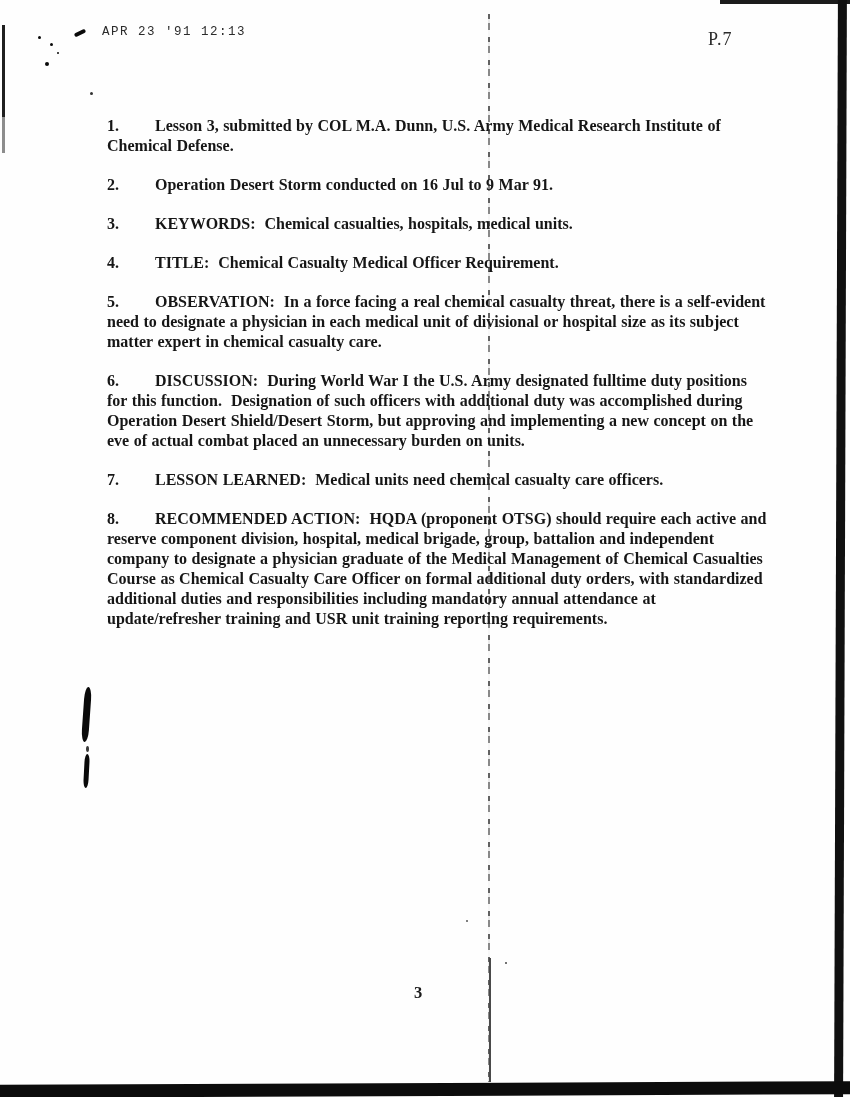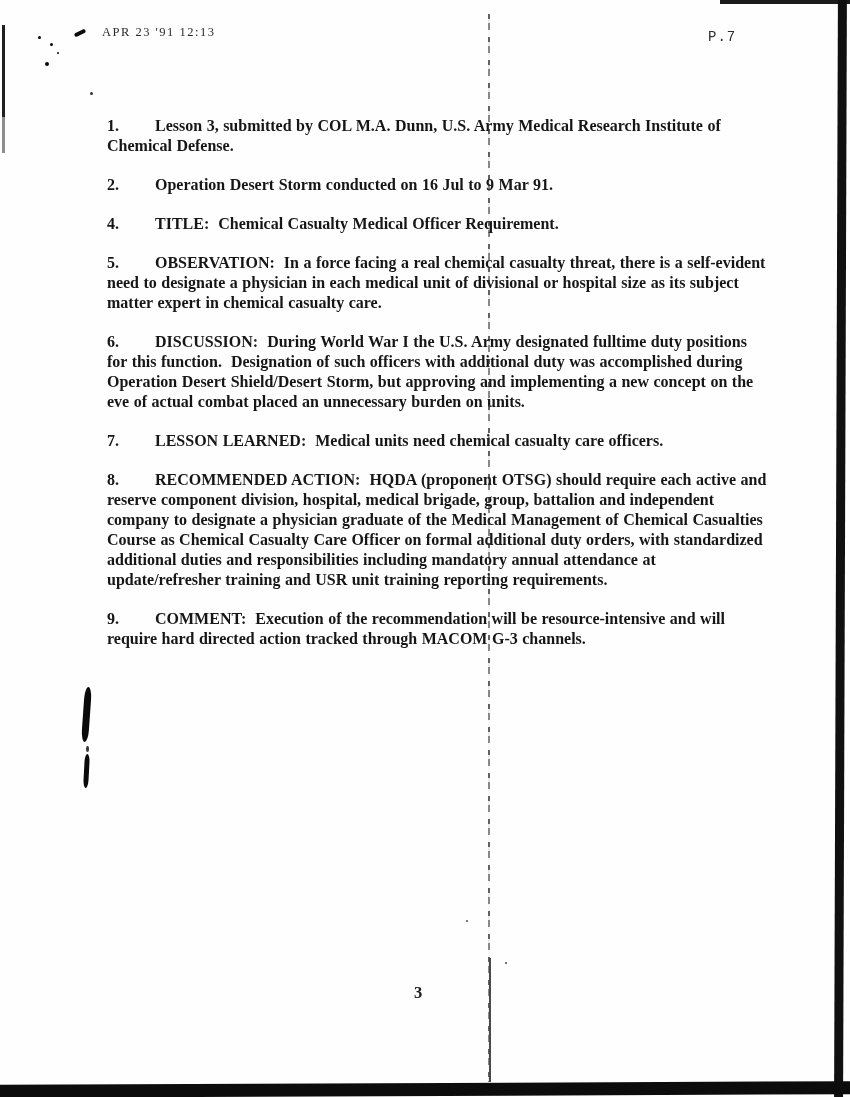--- a/index.html
+++ b/index.html
@@ -4,27 +4,27 @@
 <style>
   html, body { margin:0; padding:0; }
   body {
     width:850px; height:1097px; position:relative;
     background:#fefefe; overflow:hidden;
     font-family:"Liberation Serif", serif;
   }
   
   .fax-ts {
     position:absolute; left:102px; top:25px;
-    font-family:Liberation Serif, serif;
+    font-family:Liberation Mono, monospace;
     font-size:12.5px; letter-spacing:1.5px; color:#2b2b2b;
   }
   .fax-pg {
     position:absolute; left:708px; top:29px;
-    font-family:Liberation Mono, monospace;
-    font-size:14px; letter-spacing:1px; color:#2b2b2b;
+    font-family:Liberation Serif, serif;
+    font-size:18px; letter-spacing:1px; color:#2b2b2b;
   }
   
   .doc {
     position:absolute; left:107px; top:116px; width:660px;
     font-size:16px; line-height:20px; font-weight:bold;
     color:#161616; word-spacing:0.5px;
   }
   .para { margin:0 0 19px 0; white-space:pre-wrap; }
   .pnum { display:inline-block; width:48px; white-space:normal; }
   .pageno {
@@ -66,26 +66,26 @@
 </style>
 </head>
 <body>
 
 <div class="fax-ts">APR 23 '91 12:13</div>
 <div class="fax-pg">P.7</div>
 
 <div class="doc">
   <div class="para"><span class="pnum">1.</span><span>Lesson 3, submitted by COL M.A. Dunn, U.S. Army Medical Research Institute of Chemical Defense.</span></div>
   <div class="para"><span class="pnum">2.</span><span>Operation Desert Storm conducted on 16 Jul to 9 Mar 91.</span></div>
+  <div class="para"><span class="pnum">3.</span><span>KEYWORDS:  Chemical casualties, hospitals, medical units.</span></div>
   <div class="para"><span class="pnum">4.</span><span>TITLE:  Chemical Casualty Medical Officer Requirement.</span></div>
   <div class="para"><span class="pnum">5.</span><span>OBSERVATION:  In a force facing a real chemical casualty threat, there is a self-evident need to designate a physician in each medical unit of divisional or hospital size as its subject matter expert in chemical casualty care.</span></div>
   <div class="para"><span class="pnum">6.</span><span>DISCUSSION:  During World War I the U.S. Army designated fulltime duty positions for this function.  Designation of such officers with additional duty was accomplished during Operation Desert Shield/Desert Storm, but approving and implementing a new concept on the eve of actual combat placed an unnecessary burden on units.</span></div>
   <div class="para"><span class="pnum">7.</span><span>LESSON LEARNED:  Medical units need chemical casualty care officers.</span></div>
   <div class="para"><span class="pnum">8.</span><span>RECOMMENDED ACTION:  HQDA (proponent OTSG) should require each active and reserve component division, hospital, medical brigade, group, battalion and independent company to designate a physician graduate of the Medical Management of Chemical Casualties Course as Chemical Casualty Care Officer on formal additional duty orders, with standardized additional duties and responsibilities including mandatory annual attendance at update/refresher training and USR unit training reporting requirements.</span></div>
-  <div class="para"><span class="pnum">9.</span><span>COMMENT:  Execution of the recommendation will be resource-intensive and will require hard directed action tracked through MACOM G-3 channels.</span></div>
 </div>
 
 <div class="pageno">3</div>
 
 <div class="fax-line"></div>
 <div class="fax-line-solid"></div>
 <div class="bar-top-right"></div>
 <div class="bar-right"></div>
 <div class="bar-bottom"></div>
 <div class="bar-left-dark"></div>

